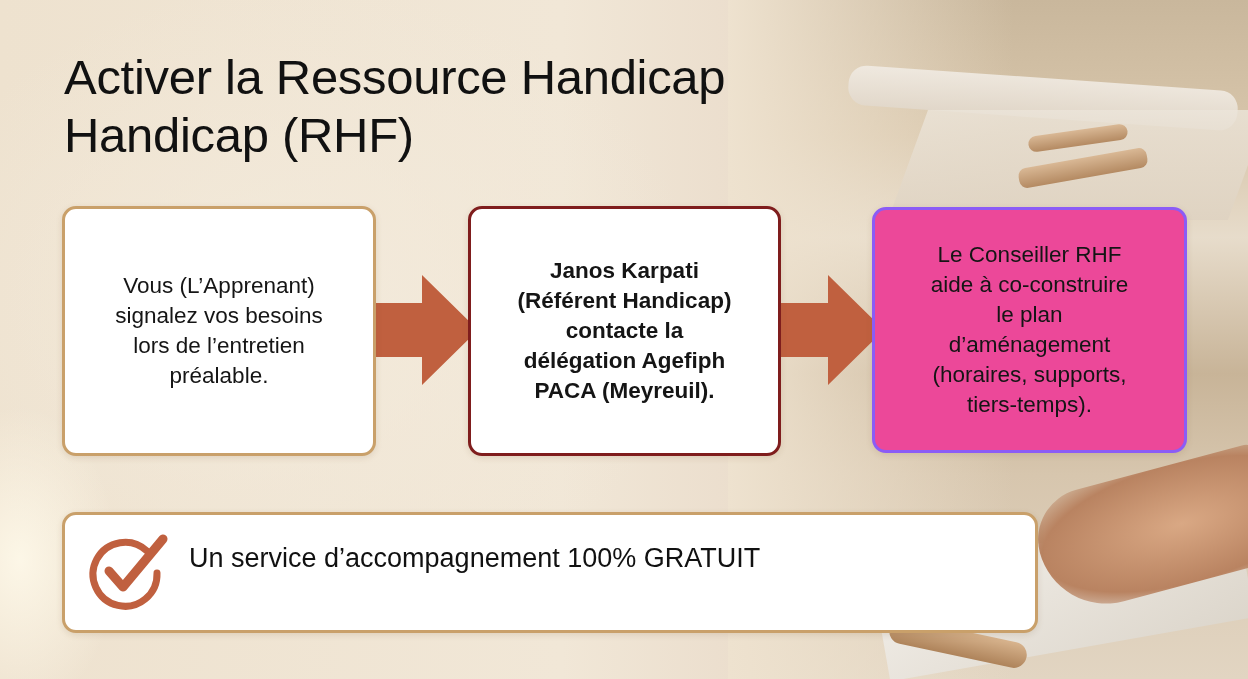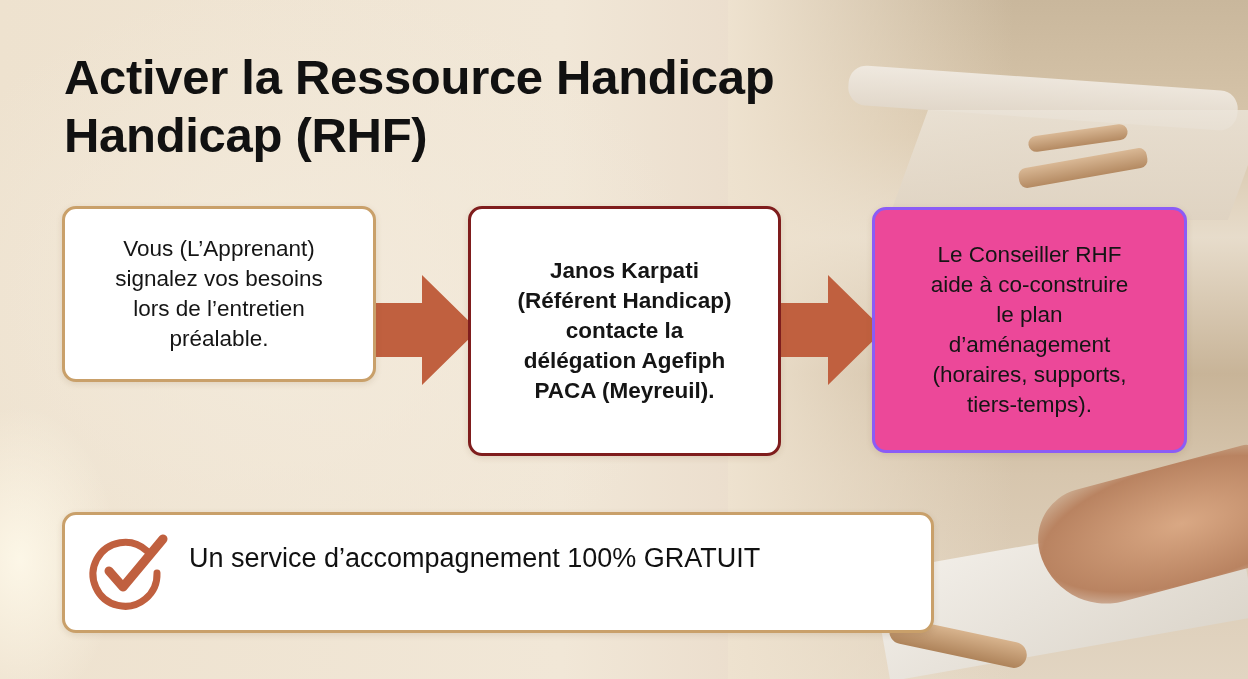--- a/index.html
+++ b/index.html
@@ -50,48 +50,48 @@
       border-radius: 60px 20px 40px 80px; transform: rotate(-15deg);
     }
     .photo .tool3 {
       position: absolute; left: 160px; top: 630px; width: 140px; height: 26px; border-radius: 13px;
       background: linear-gradient(180deg, #d8b48e, #ae835a);
       transform: rotate(12deg);
     }
 
     .title {
       position: absolute; left: 64px; top: 48px;
-      font-size: 49px; line-height: 58px; font-weight: 700; color: #111;
+      font-size: 49px; line-height: 58px; font-weight: 400; color: #111;
       letter-spacing: -0.3px;
     }
     .title span { display: block; }
 
     .arrow {
       position: absolute; width: 130px; height: 110px;
     }
     .arrow svg { width: 100%; height: 100%; display: block; }
     .arrow-1 { left: 360px; top: 275px; }
     .arrow-2 { left: 766px; top: 275px; }
 
     .step {
       position: absolute;
       border-radius: 14px;
       display: flex; align-items: center; justify-content: center;
       text-align: center;
       font-size: 22.5px; line-height: 30px; color: #151515;
       padding: 10px 18px;
       box-shadow: 0 2px 6px rgba(120,90,50,0.15);
     }
-    .step-1 { left: 62px; top: 206px; width: 314px; height: 176px; background: #fff; border: 3px solid #c9a06a; }
+    .step-1 { left: 62px; top: 206px; width: 314px; height: 250px; background: #fff; border: 3px solid #c9a06a; }
     .step-2 { left: 468px; top: 206px; width: 313px; height: 250px; background: #fff; border: 3px solid #7f1d1d; font-weight: bold; }
     .step-3 { left: 872px; top: 207px; width: 315px; height: 246px; background: #ec4899; border: 3px solid #8b5cf6; }
     .step p { white-space: pre-line; }
 
     .banner {
-      position: absolute; left: 62px; top: 512px; width: 872px; height: 121px;
+      position: absolute; left: 62px; top: 512px; width: 976px; height: 121px;
       background: #fff; border: 3px solid #c9a06a; border-radius: 14px;
       box-shadow: 0 2px 6px rgba(120,90,50,0.15);
       display: flex; align-items: center;
     }
     .banner .check {
       position: absolute; left: 20px; top: 14px; width: 84px; height: 84px;
     }
     .banner .check svg { width: 100%; height: 100%; display: block; }
     .banner .text {
       position: absolute; left: 124px; top: 24px;

